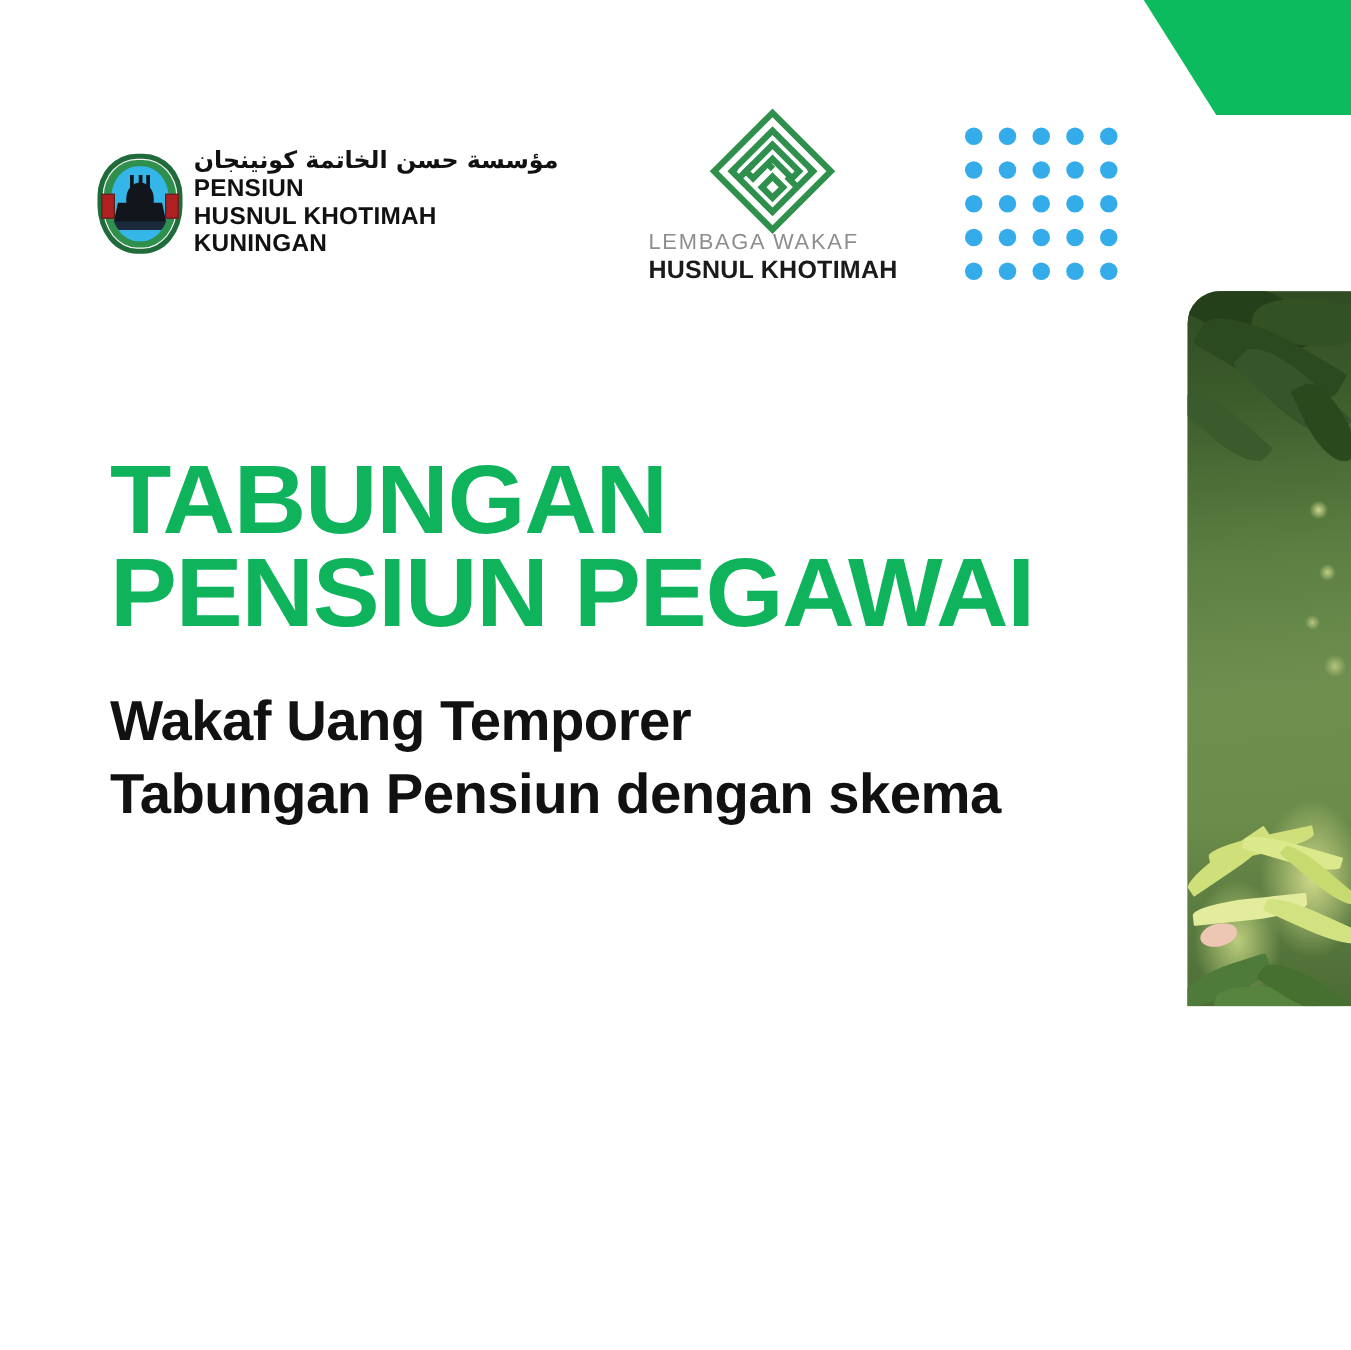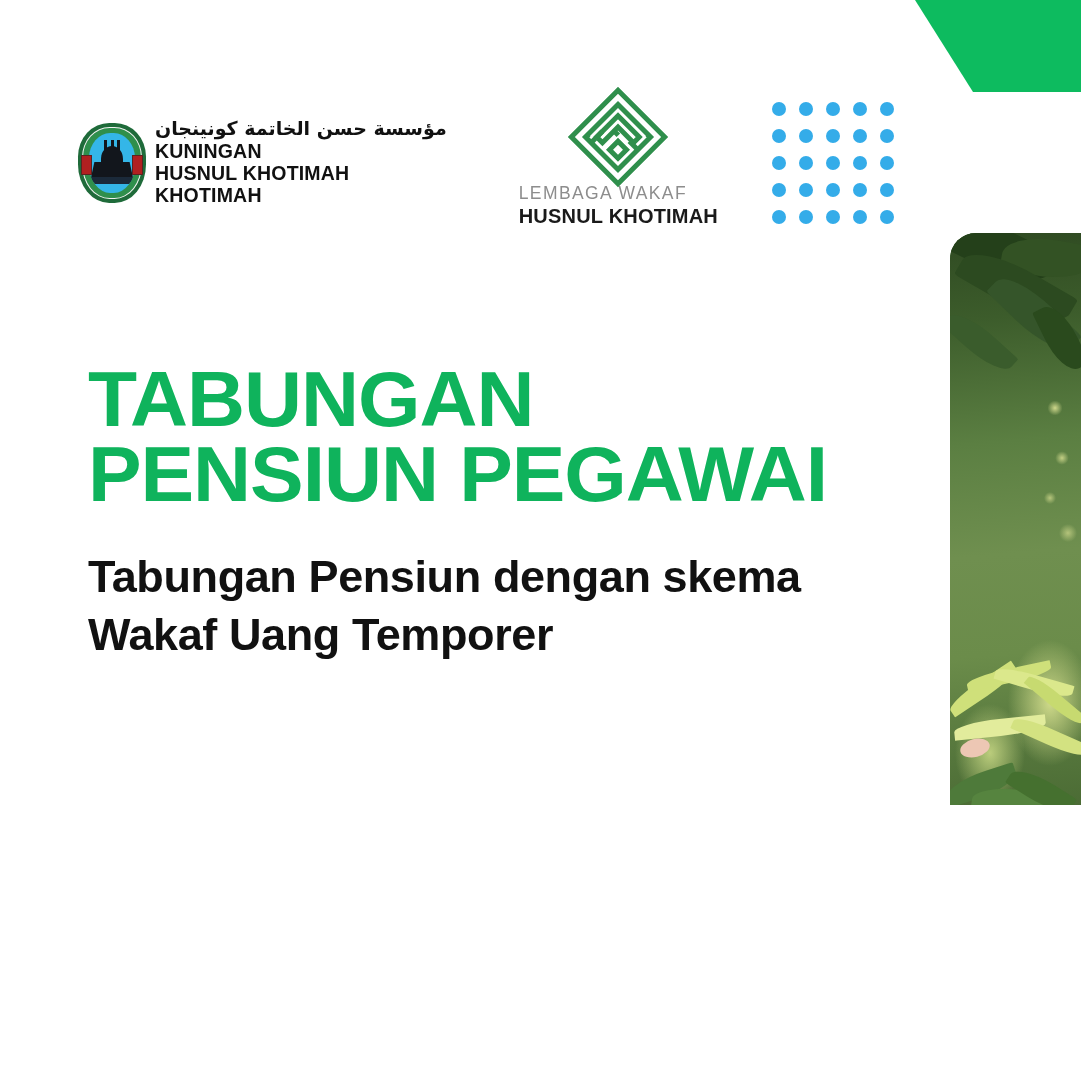--- a/index.html
+++ b/index.html
@@ -208,23 +208,23 @@
           <div class="spire"></div>
           <div class="dome"></div>
           <div class="base"></div>
           <div class="base2"></div>
         </div>
         <div class="flagL"></div>
         <div class="flagR"></div>
       </div>
       <div class="yay-text">
         <div class="arabic-line">مؤسسة حسن الخاتمة كونينجان</div>
+        <div class="yay-name">PENSIUN</div>
+        <div class="yay-name">HUSNUL KHOTIMAH</div>
         <div class="yay-name">KUNINGAN</div>
-        <div class="yay-name">HUSNUL KHOTIMAH</div>
-        <div class="yay-name">KHOTIMAH</div>
       </div>
     </div>
 
     <div class="logo-wakaf">
       <div class="kufic">
         <svg width="74" height="74" viewBox="0 0 74 74" aria-hidden="true">
           <g fill="none" stroke="#2f8f4c" stroke-width="5">
             <rect x="4" y="4" width="66" height="66"></rect>
             <path d="M14 14 H60 V60 H14 Z"></path>
             <path d="M22 22 H52 V30 H30 V52 H22 Z"></path>
@@ -273,22 +273,22 @@
         <i></i>
     </div>
   </div>
 
   <div class="headline">
     <div>TABUNGAN</div>
     <div>PENSIUN PEGAWAI</div>
   </div>
 
   <div class="subtitle">
+    <div>Wakaf Uang Temporer</div>
     <div>Tabungan Pensiun dengan skema</div>
-    <div>Wakaf Uang Temporer</div>
   </div>
 
   <div class="url-row">
     <div class="diamonds">
       <i></i>
         <i></i>
         <i></i>
     </div>
   </div>
 

